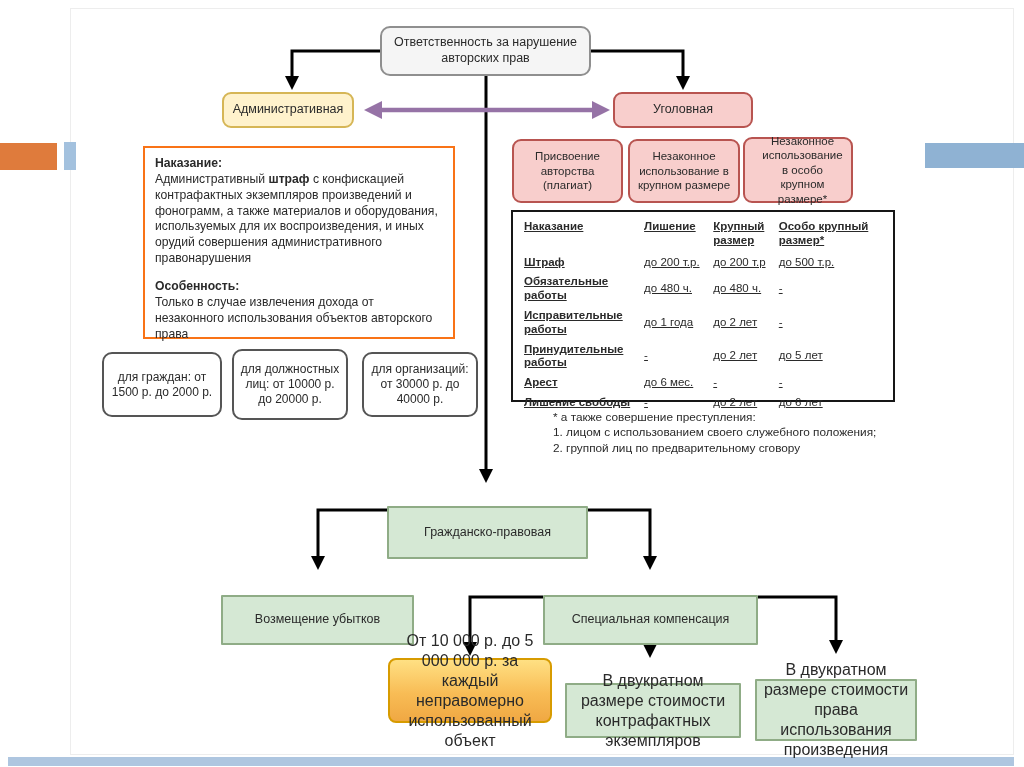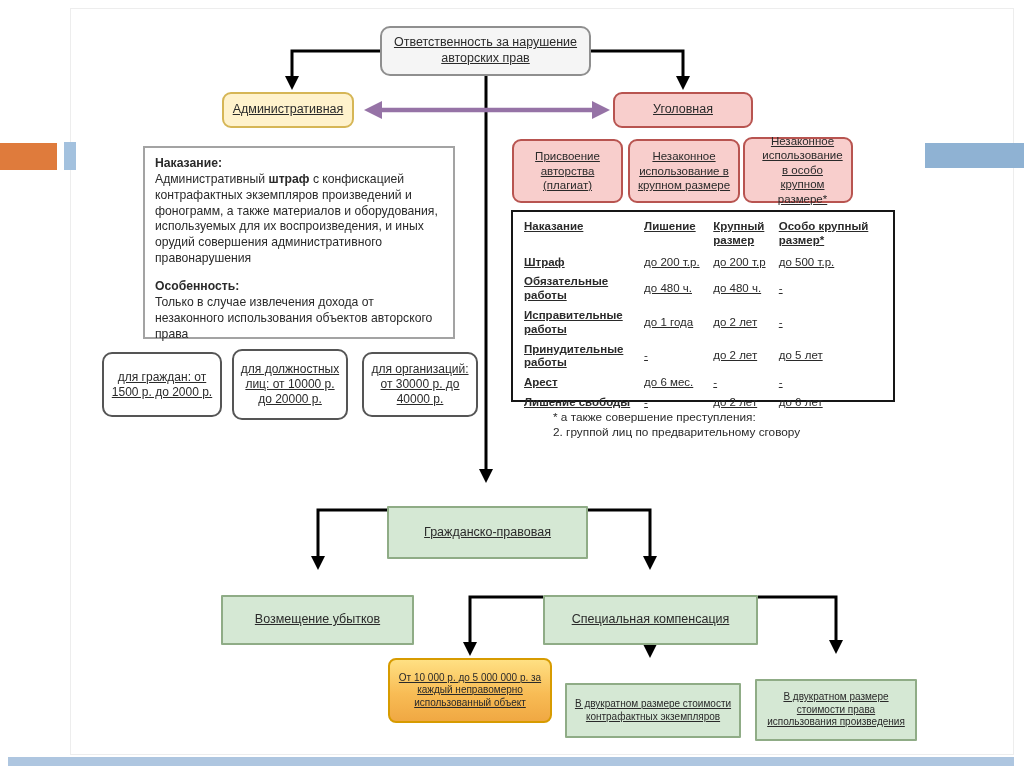--- a/index.html
+++ b/index.html
@@ -4,32 +4,32 @@
 <style>
   html,body{margin:0;padding:0;}
   body{
     width:1024px;height:767px;position:relative;overflow:hidden;
     background:#ffffff;
     font-family:"Liberation Sans","DejaVu Sans",sans-serif;
     color:#2a2a2a;
   }
   .abs{position:absolute;box-sizing:border-box;}
   .node{display:flex;align-items:center;justify-content:center;text-align:center;
-        padding:3px 6px;line-height:1.25;color:#2a2a2a;text-decoration:underline;}
+        padding:3px 6px;line-height:1.25;color:#2a2a2a;}
   .grayn {background:var(--gray-fill,#f5f5f5);border:2px solid #8f8f8f;border-radius:10px;}
   .yellow{background:var(--yellow-fill,#fff2cc);border:2px solid var(--yellow-border,#d6b656);border-radius:9px;}
   .pink  {background:var(--pink-fill,#f8cecc);border:2px solid var(--pink-border,#b85450);border-radius:9px;}
   .green {background:var(--green-fill,#d5e8d4);border:2px solid var(--green-border,#8fac86);border-radius:1px;margin-top:23px;}
   .whiten{background:#ffffff;border:2px solid #555555;border-radius:10px;}
   .goldn {background:linear-gradient(180deg,#ffe083 0%,#f8bc55 55%,#f0a843 100%);
           border:2px solid #d79b00;border-radius:8px;}
-  .fs125{font-size:12.5px;} .fs12{font-size:12px;} .fs118{font-size:10px;} .fs115{font-size:11.5px;}
+  .fs125{font-size:12.5px;} .fs12{font-size:12px;} .fs118{font-size:16px;} .fs115{font-size:11.5px;}
   .slide-border{border:1px solid #ededed;}
   .details{
-    background:#fff;border:2px solid #a3a3a3;padding:8px 10px;
+    background:#fff;border:2px solid #f97316;padding:8px 10px;
     font-size:12.2px;line-height:1.3;text-align:left;
   }
   .details .hd{font-weight:bold;}
   .details .spacer{height:12px;}
   .tablewrap{
     background:#fff;border:2px solid #161616;padding:4px 8px;text-decoration:underline;
   }
   table.penalty{width:100%;border-collapse:collapse;font-size:11.5px;line-height:1.2;}
   table.penalty th{font-weight:bold;text-align:left;vertical-align:top;padding:4px 3px 5px 3px;}
   table.penalty td{vertical-align:middle;padding:3px 3px;}
@@ -161,20 +161,21 @@
       <td>-</td>
       <td>до 2 лет</td>
       <td>до 6 лет</td>
     </tr>
   </tbody>
     </table>
 </div>
 
 <div class="abs z2 footnote" style="left:553px;top:410px;width:350px;">
   <div>* а также совершение преступления:</div>
+  <div>1. лицом с использованием своего служебного положения;</div>
   <div>2. группой лиц по предварительному сговору</div>
 </div>
 
 <div class="abs z2 node green fs125" style="left:387px;top:483px;width:201px;height:53px;">
   <span>Гражданско-правовая</span>
 </div>
 
 <div class="abs z2 node green fs125" style="left:221px;top:572px;width:193px;height:50px;">
   <span>Возмещение убытков</span>
 </div>

